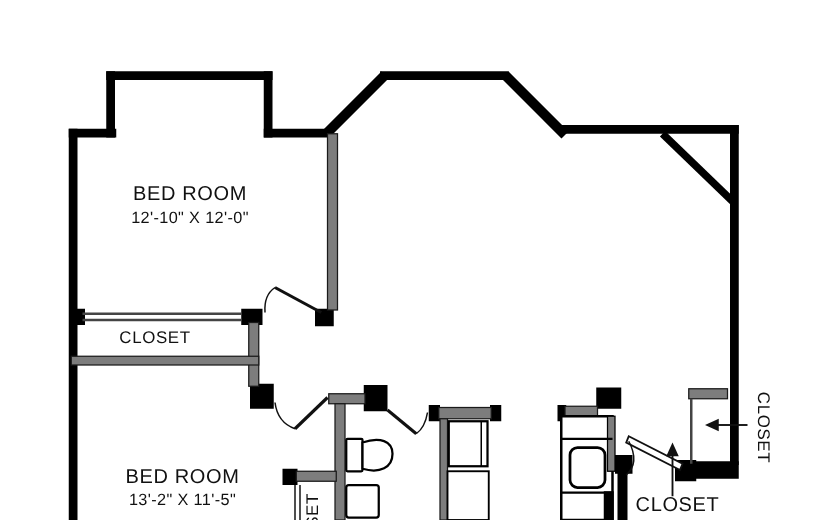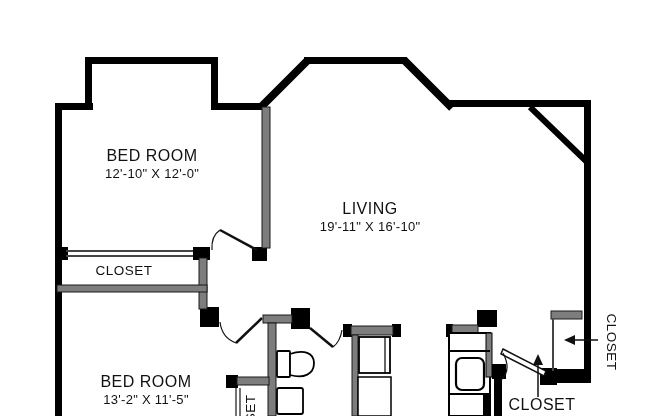--- a/index.html
+++ b/index.html
@@ -125,24 +125,20 @@
       <line x1="538" y1="397" x2="538" y2="362" stroke-width="1.5"></line>
       <polygon points="538,354 533,365 543,365" stroke="none"></polygon>
     </g>
   </svg>
 
   <div class="lbl" style="left:152px; top:164px;">
     <div class="room-name">BED ROOM</div>
     <div class="room-dims">12'-10" X 12'-0"</div>
   </div>
 
-  <div class="lbl" style="left:370px; top:217px;">
-    <div class="room-name">LIVING</div>
-    <div class="room-dims">19'-11" X 16'-10"</div>
-  </div>
 
   <div class="lbl closet-name" style="left:124px; top:270px;">CLOSET</div>
 
   <div class="lbl" style="left:146px; top:390px;">
     <div class="room-name">BED ROOM</div>
     <div class="room-dims">13'-2" X 11'-5"</div>
   </div>
 
   <div class="lbl room-name" style="left:542px; top:404px;">CLOSET</div>
 

